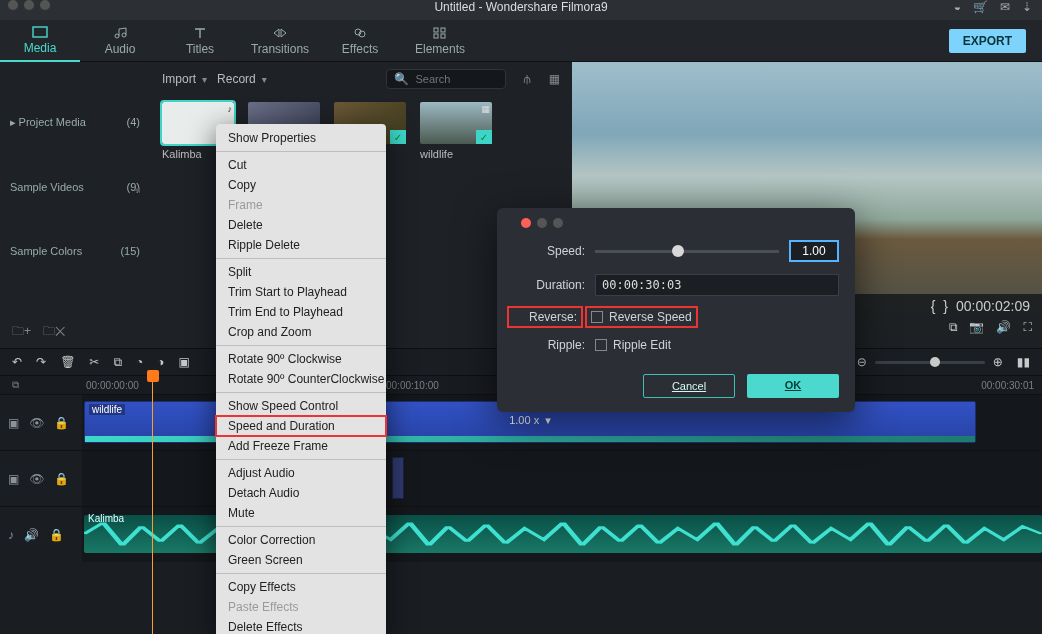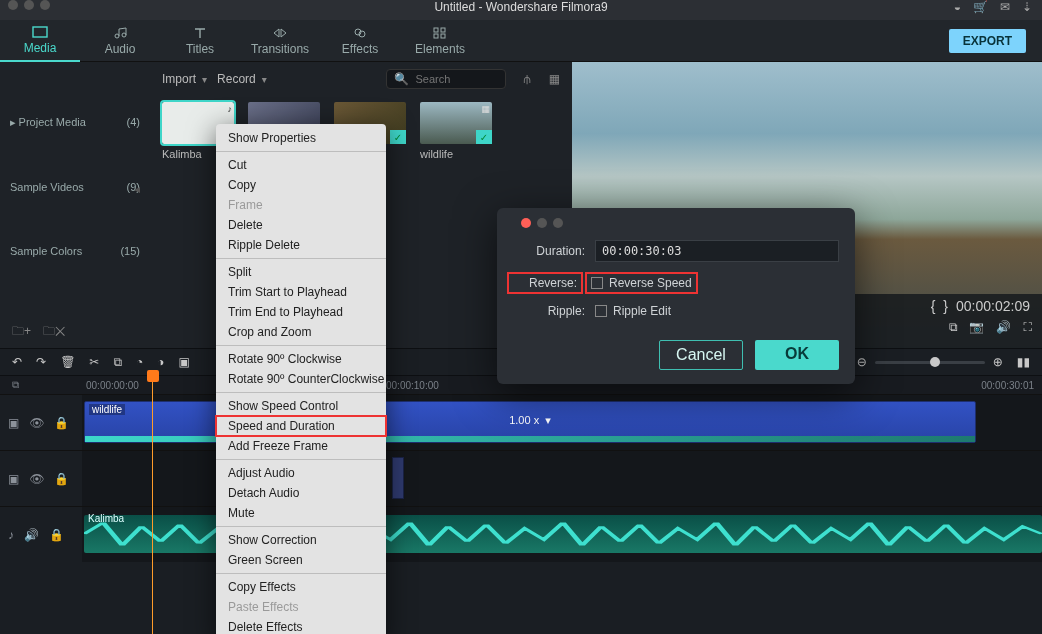--- a/index.html
+++ b/index.html
@@ -77,21 +77,21 @@
 .dlg .traffic span:nth-child(1){ background:#ff5f57; }
 .dlg .row { display:flex; align-items:center; margin-top:12px; font-size:12px; color:#cfd3d6; }
 .dlg .lab { width:72px; text-align:right; margin-right:10px; }
 .dlg .slider { flex:1; height:3px; background:#4a4f56; position:relative; margin-right:10px; }
 .dlg .slider::after { content:''; position:absolute; left:42%; top:-5px; width:12px; height:12px; background:#d8d8d8; border-radius:50%; }
 .dlg .sval { width:50px; background:#1b1f24; border:2px solid #55b4ff; padding:2px 4px; color:#fff; font-size:12px; text-align:center; }
 .dlg .tval { flex:1; background:#1b1f24; border:1px solid #3a3f45; padding:3px 6px; color:#ddd; font-size:12px; font-family:monospace; }
 .dlg .cb { width:12px; height:12px; border:1px solid #888; margin-right:6px; display:inline-block; }
 .dlg .hlred { outline:2px solid #e33; padding:2px 4px; margin-left:-4px; }
 .dlg .btns { display:flex; justify-content:flex-end; gap:12px; margin-top:22px; }
-.dlg .btn { width:84px; padding:5px 0; text-align:center; border-radius:2px; font-size:16px; }
+.dlg .btn { width:92px; padding:5px 0; text-align:center; border-radius:2px; font-size:11px;text-decoration:underline; }
 .dlg .btn.cancel { border:1px solid #3fbfb1; color:#d7f7f2; }
 .dlg .btn.ok { background:#4ad9cc; color:#083b3a; font-weight:600; }
 svg { display:block; }
 </style>
 </head>
 <body>
 
 <div class="titlebar">
   <div class="traffic">
     <span></span>
@@ -328,34 +328,39 @@
   <div class="mi">Rotate 90º CounterClockwise</div>
   <hr>
   <div class="mi">Show Speed Control</div>
   <div class="mi hl">Speed and Duration</div>
   <div class="mi">Add Freeze Frame</div>
   <hr>
   <div class="mi">Adjust Audio</div>
   <div class="mi">Detach Audio</div>
   <div class="mi">Mute</div>
   <hr>
-  <div class="mi">Show Correction</div>
+  <div class="mi">Color Correction</div>
   <div class="mi">Green Screen</div>
   <hr>
   <div class="mi">Copy Effects</div>
   <div class="mi dis">Paste Effects</div>
   <div class="mi">Delete Effects</div>
 
 </div>
 
 <div class="dlg">
   <div class="traffic">
     <span></span>
     <span></span>
     <span></span>
+  </div>
+  <div class="row">
+    <span class="lab">Speed:</span>
+    <div class="slider"></div>
+    <div class="sval">1.00</div>
   </div>
   <div class="row">
     <span class="lab">Duration:</span>
     <div class="tval">00:00:30:03</div>
   </div>
   <div class="row">
     <span class="lab hlred">Reverse:</span>
     <span class="hlred" style="display:flex;align-items:center">
       <span class="cb"></span>
       <span>Reverse Speed</span>

